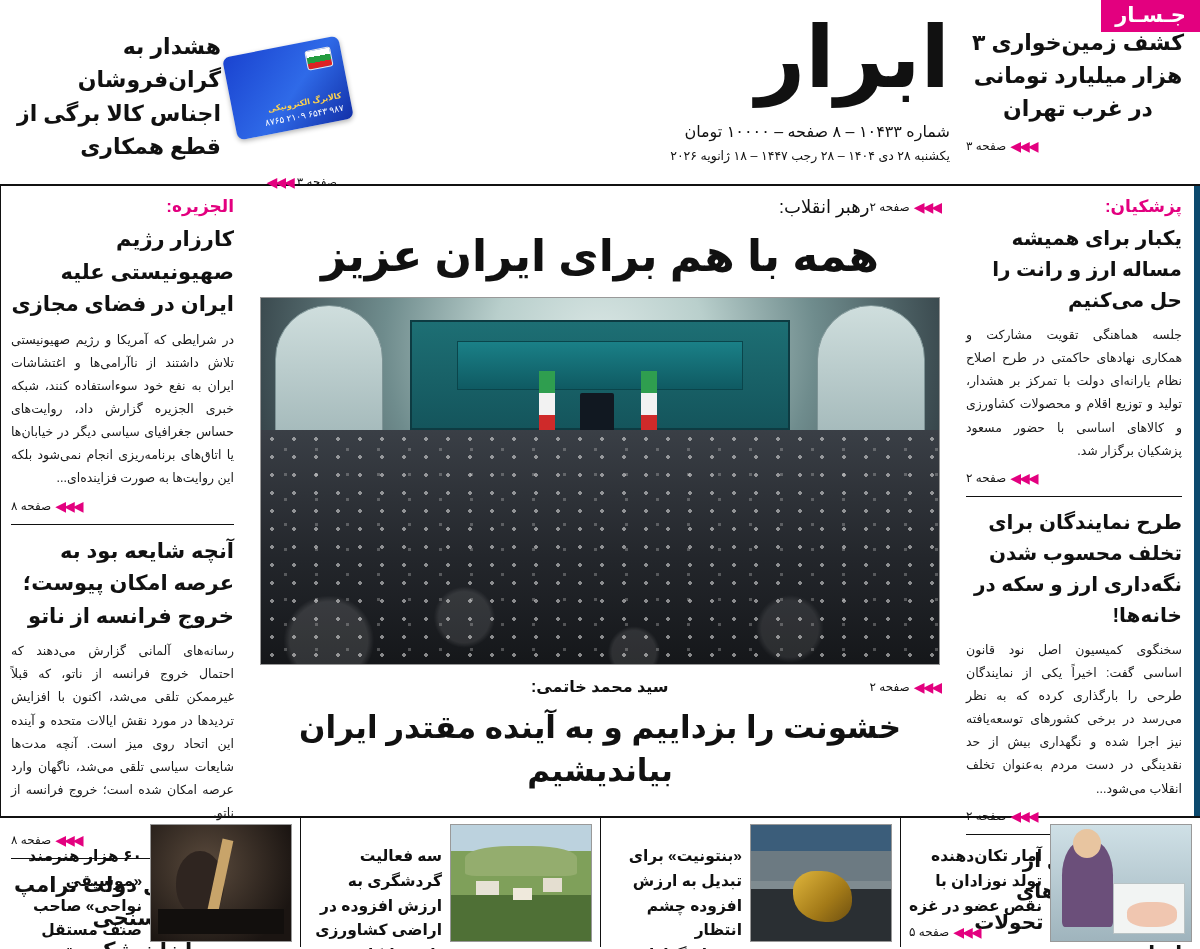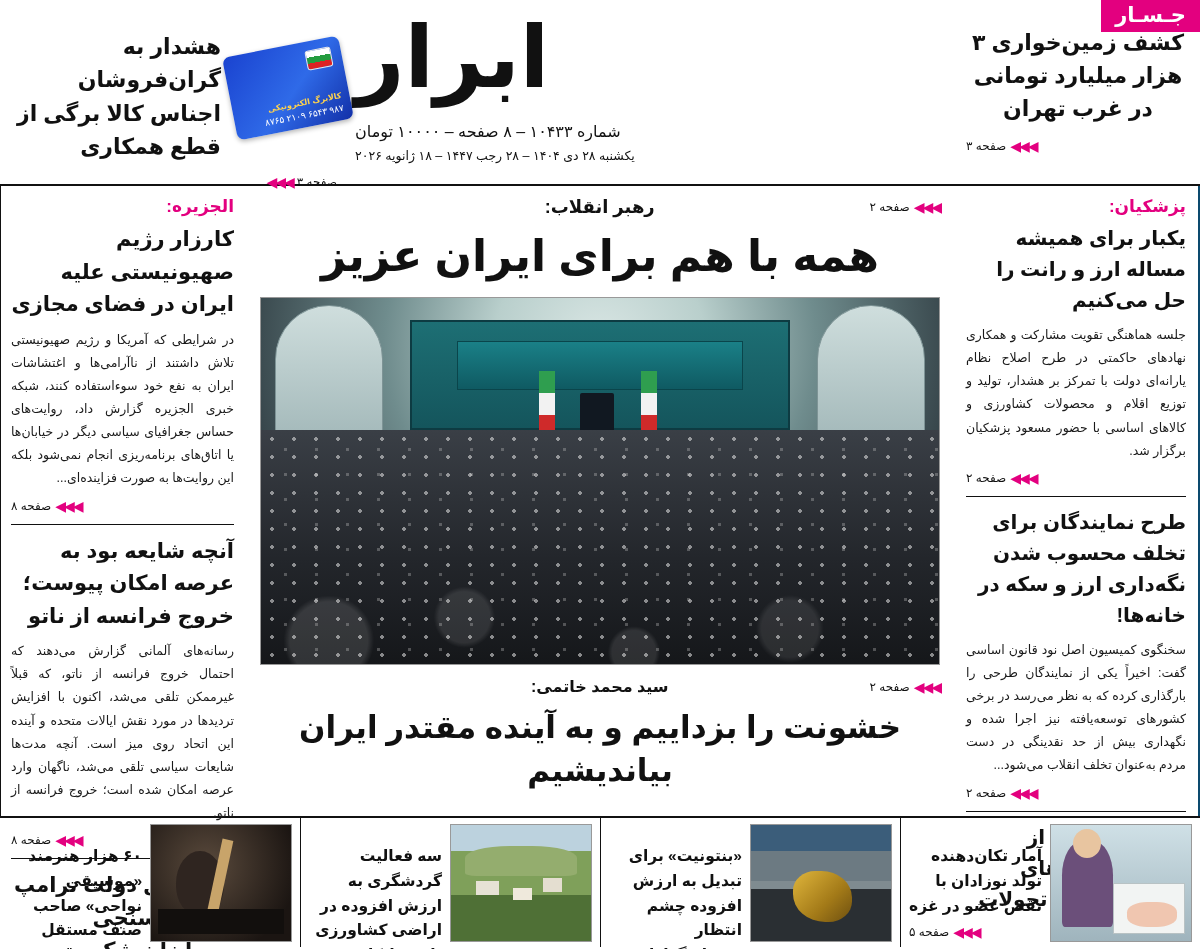--- a/index.html
+++ b/index.html
@@ -94,21 +94,21 @@
     font-size: 12px;
     color: #111;
     direction: rtl;
   }
   .arrows { color: #e3007f; letter-spacing: -2px; font-size: 14px; font-weight: bold; }
   .promo-right .pagetag-wrap { text-align: right; padding: 8px 4px 0 0; }
 
   
   .masthead-center {
     flex: 1;
-    text-align: left;
+    text-align: right;
     padding-top: 14px;
   }
   .logo {
     font-size: 86px;
     font-weight: bold;
     color: #111;
     line-height: 1;
     font-family: "DejaVu Sans", sans-serif;
     letter-spacing: -2px;
   }
@@ -147,21 +147,21 @@
   }
   .col-right {
     width: 248px;
     padding: 10px 14px 0 10px;
     border-left: 1px solid #111;
     text-align: right;
   }
   .col-left {
     width: 248px;
     padding: 10px 12px 0 14px;
-    border-right: 2px solid #0c4a6e;
+    border-right: 6px solid #0c4a6e;
     text-align: right;
   }
   .col-center {
     flex: 1;
     padding: 10px 12px 0 12px;
   }
   .kicker {
     color: #e3007f;
     font-size: 17px;
     font-weight: bold;
@@ -188,24 +188,23 @@
 
   
   .lead-head {
     display: flex;
     align-items: center;
     justify-content: space-between;
     margin-bottom: 10px;
   }
   .lead-kicker {
     font-size: 18px;
-    font-weight: bold;
+    font-weight: normal;
     color: #111;
     flex: 1;
-    text-align: center;
   }
   .lead-title {
     text-align: center;
     font-size: 44px;
     font-weight: bold;
     line-height: 1.25;
     color: #111;
     margin: 2px 0 14px 0;
   }
   .lead-photo {

